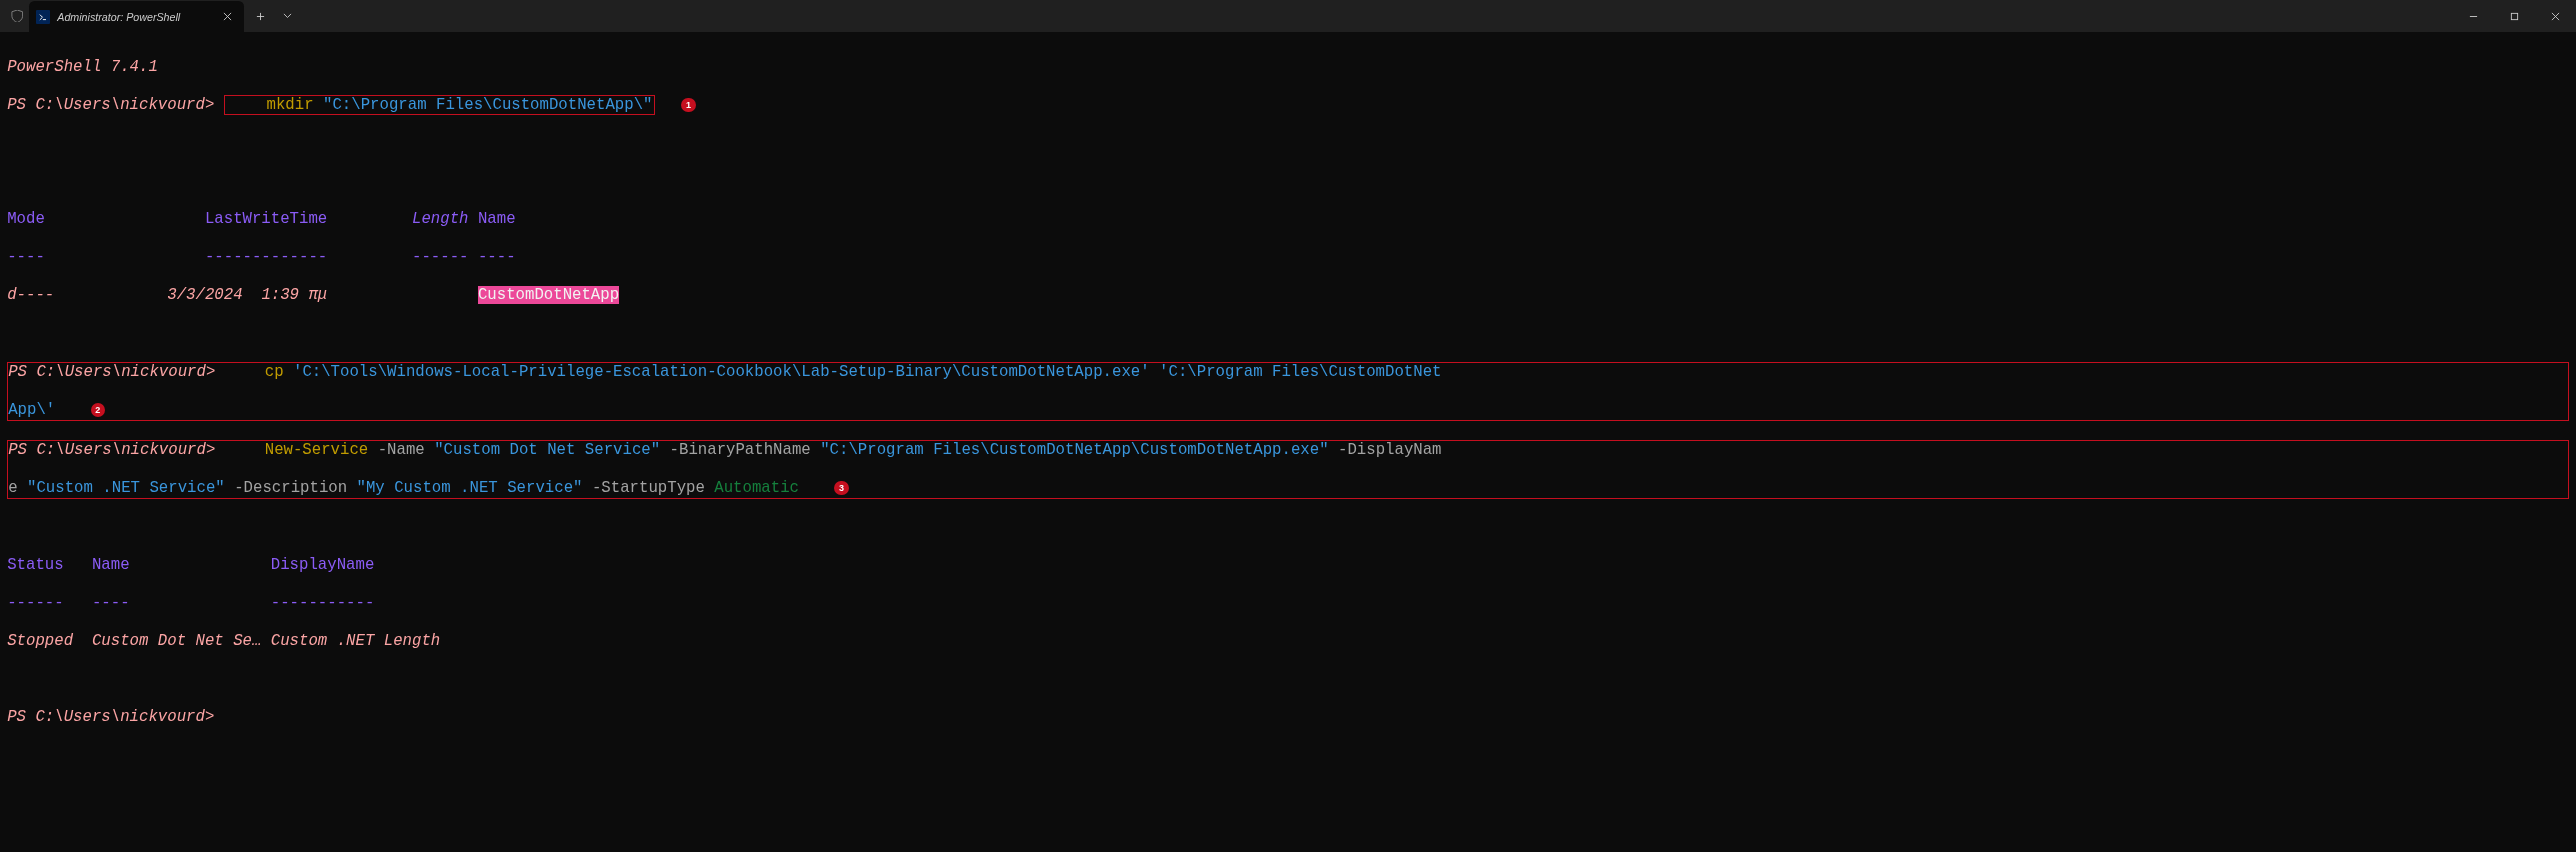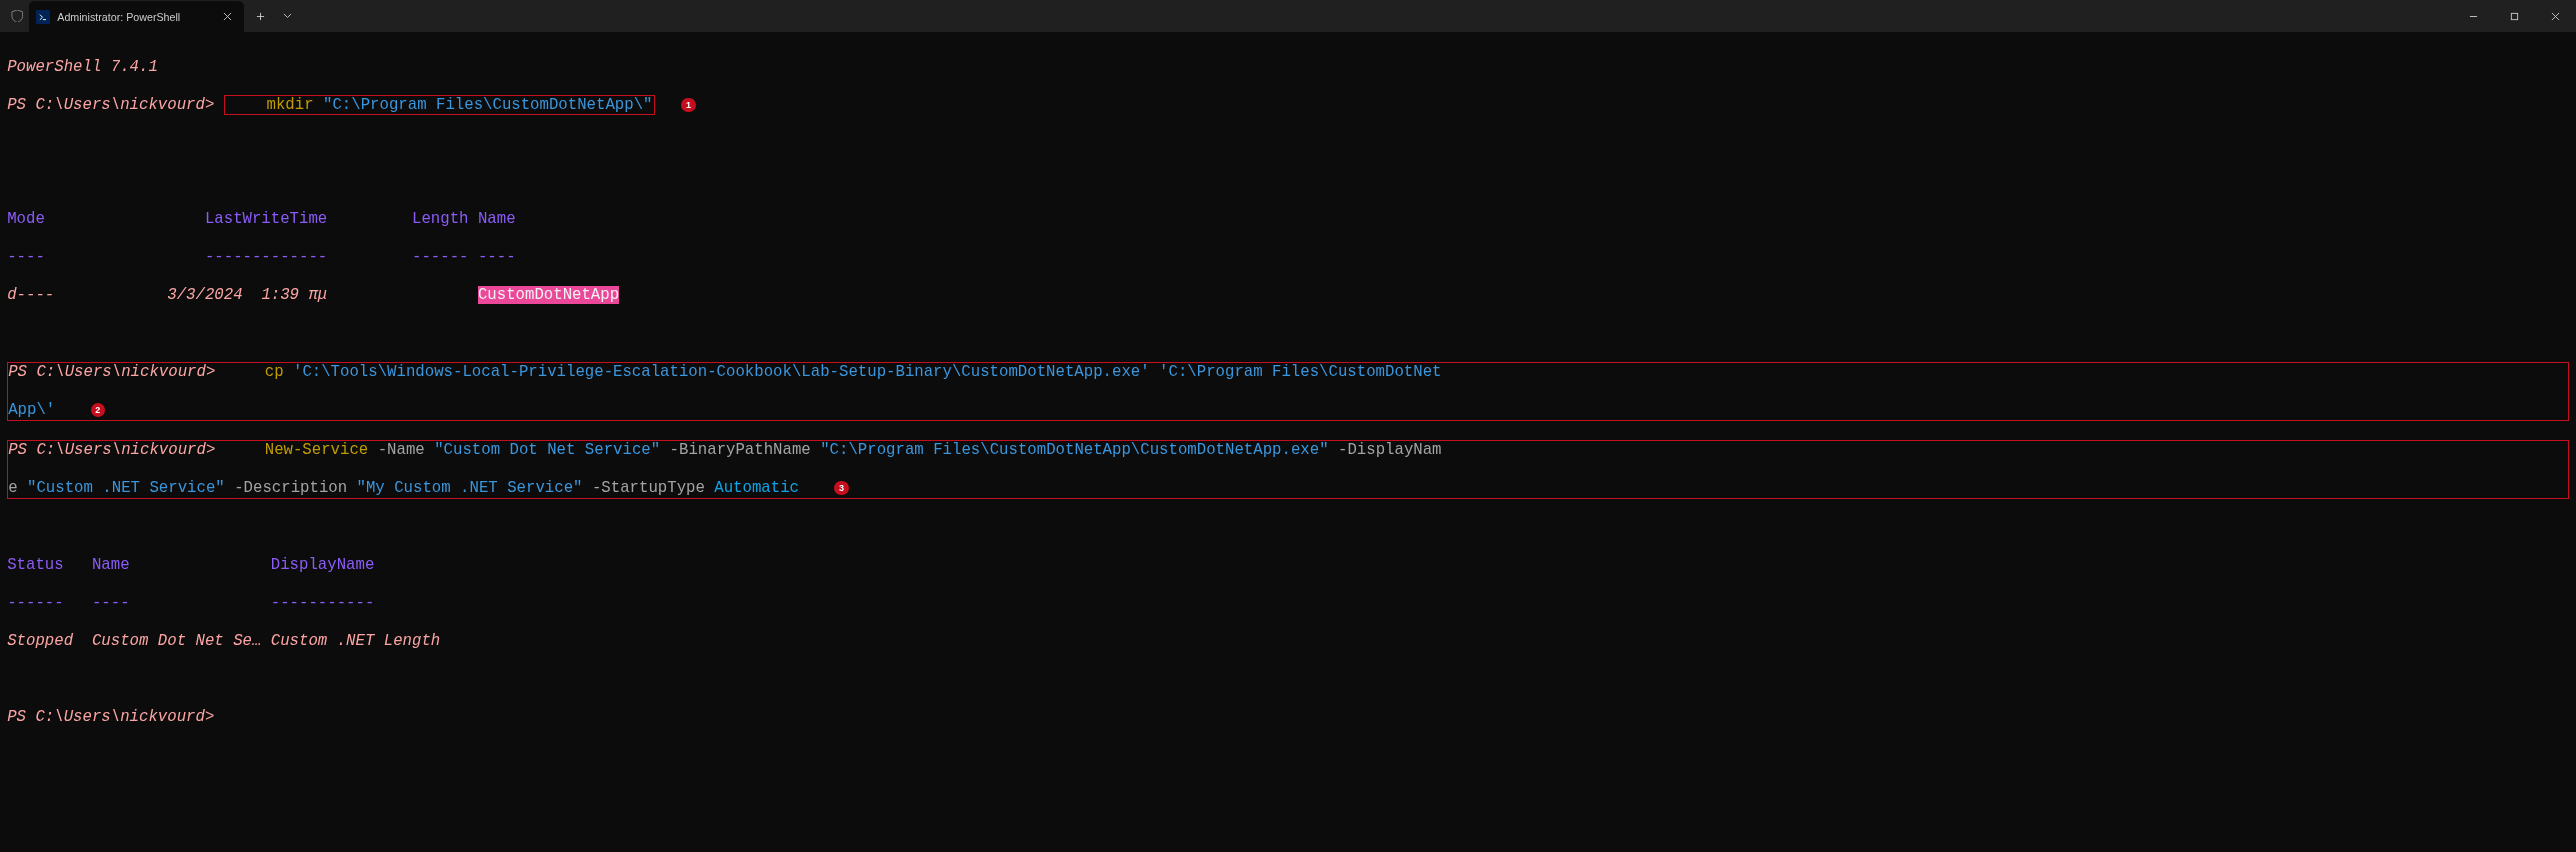--- a/index.html
+++ b/index.html
@@ -34,20 +34,21 @@
   display: flex;
   align-items: center;
   background: #0c0c0c;
   height: 32px;
   padding: 0 9px 0 7.2px;
   border-top-left-radius: 5.4px;
   border-top-right-radius: 5.4px;
   margin-top: 1.8px;
   gap: 7.2px;
   min-width: 215px;
+  font-style: italic;
 }
 .tab-icon {
   width: 14.3px;
   height: 14.3px;
   background: #012456;
   display: flex;
   align-items: center;
   justify-content: center;
   color: #fff;
   font-size: 8px;
@@ -87,25 +88,25 @@
   font-family: 'Segoe UI', sans-serif;
 }
 .terminal {
   padding: 7.2px 7.2px;
   font-size: 15.7px;
   line-height: 19px;
   white-space: pre;
 }
 .green { color: #8b5cf6; }
 .white { color: #fca5a5; font-style: italic; }
-.brightwhite { color: #0ea5e9; }
+.brightwhite { color: #15803d; }
 .cyan { color: #3a96dd; }
 .yellow { color: #c19c00; padding-left: 40px; }
 .gray { color: #a3a3a3; }
-.italic { }
+.italic { font-style: italic; }
 .highlight-blue { background: #ec4899; color: #f2f2f2; }
 .redbox {
   border: 0.9px solid #c50f1f;
   display: inline;
   padding: 0 1.8px;
 }
 .redbox-block {
   border: 0.9px solid #c50f1f;
 }
 .annot {

